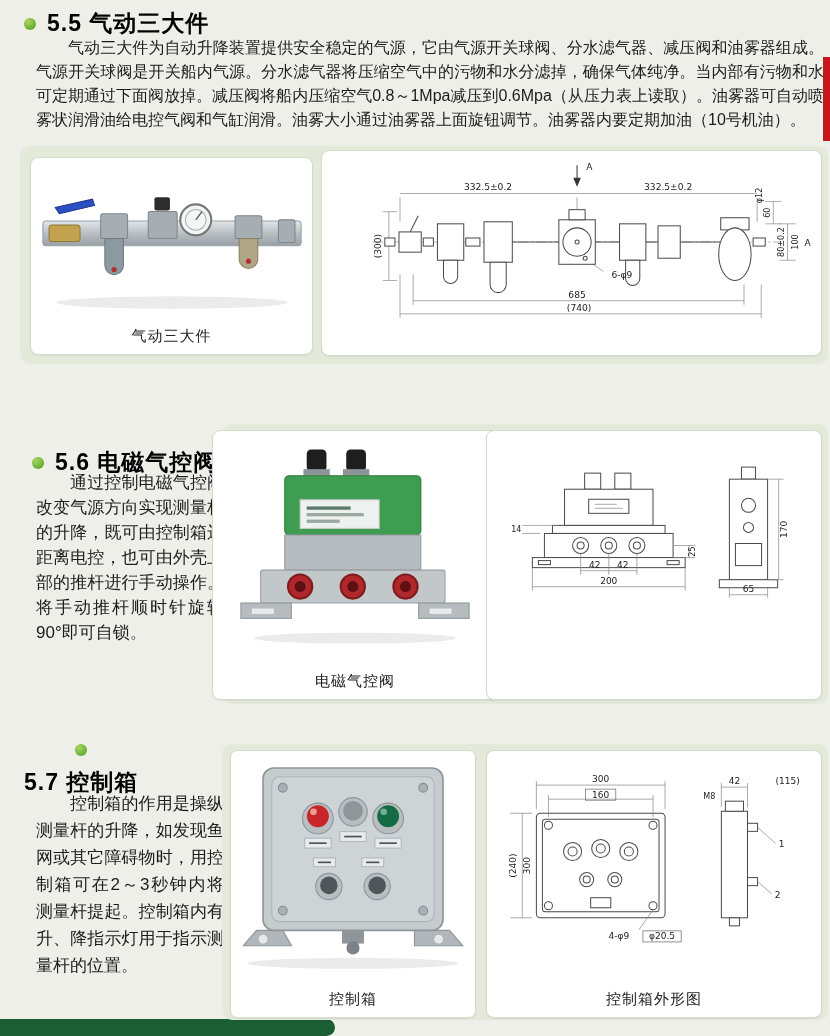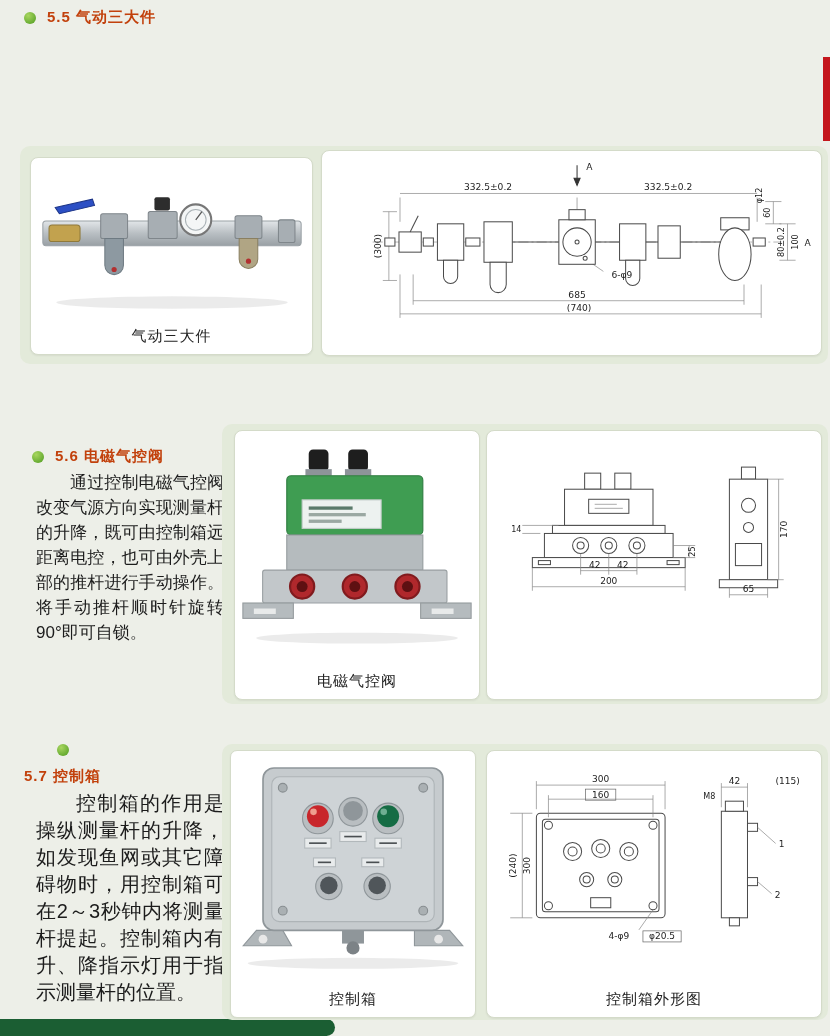--- a/index.html
+++ b/index.html
@@ -8,40 +8,40 @@
     background:#edefe8;
     font-family:"Liberation Sans","DejaVu Sans",sans-serif;
     color:#1c1c1c;
   }
   .edge-strip { position:absolute; left:823px; top:57px; width:7px; height:84px; background:#c4161c; }
   .footer-bar { position:absolute; left:0; bottom:0; width:335px; height:17px; background:#1b5e33; border-radius:0 9px 9px 0; }
 
   .sec-head { position:absolute; display:flex; align-items:center; gap:11px; }
   .dot { width:12px; height:12px; border-radius:50%;
          background:radial-gradient(circle at 35% 30%, #a8d65f, #4d9a1f); flex:0 0 auto; }
-  .sec-title { font-size:15px; font-weight:bold; color:#c2410c; letter-spacing:1px; white-space:nowrap; }
+  .sec-title { font-size:23px; font-weight:bold; color:#000000; letter-spacing:1px; white-space:nowrap; }
   .head1 { left:24px; top:8px; }
   .head2 { left:32px; top:424px;margin-top:23px; }
   .head3 { left:24px; top:744px;flex-direction:column; }
 
   .body-text { position:absolute; text-align:justify; text-indent:2em; margin:0; }
   .body1 { left:36px; top:36px; width:788px; font-size:16px; line-height:24px; }
   .body2 { left:36px; top:470px; width:188px; font-size:17px; line-height:25px; }
-  .body3 { left:36px; top:790px; width:188px; font-size:20px; line-height:27px; }
+  .body3 { left:36px; top:790px; width:188px; font-size:17px; line-height:27px; }
 
   .panel { position:absolute; background:#e3eada; border-radius:10px; }
   .panel1 { left:20px; top:146px; width:808px; height:218px; }
   .panel2 { left:222px; top:424px; width:606px; height:280px; }
   .panel3 { left:222px; top:744px; width:606px; height:276px; }
 
   .fig-box { position:absolute; background:#ffffff; border:1px solid #d4dbc9; border-radius:8px;
              box-shadow:0 1px 2px rgba(0,0,0,0.06); overflow:hidden; }
   .photo1 { left:30px;  top:157px; width:281px; height:196px; }
   .draw1  { left:321px; top:150px; width:499px; height:204px; }
-  .photo2 { left:234px; top:430px; width:244px; height:268px; }
+  .photo2 { left:212px; top:430px; width:244px; height:268px;padding-left:40px; }
   .draw2  { left:486px; top:430px; width:334px; height:268px; }
   .photo3 { left:230px; top:750px; width:244px; height:266px;border-radius:7px; }
   .draw3  { left:486px; top:750px; width:334px; height:266px; }
 
   .caption { position:absolute; bottom:8px; left:0; right:0; text-align:center;
              font-size:15px; color:#222; letter-spacing:1px;margin-top:22px; }
   .fig-svg { position:absolute; left:50%; transform:translateX(-50%); }
   .dim { font-size:9px; fill:#222; font-family:"DejaVu Sans",sans-serif; }
   .dim-sm { font-size:8px; fill:#222; font-family:"DejaVu Sans",sans-serif; }
 </style>
@@ -50,20 +50,21 @@
 
 <div class="page">
 
   <div class="edge-strip"></div>
   <div class="footer-bar"></div>
 
   <div class="sec-head head1">
     <span class="dot"></span>
     <span class="sec-title">5.5 气动三大件</span>
   </div>
+  <p class="body-text body1">气动三大件为自动升降装置提供安全稳定的气源，它由气源开关球阀、分水滤气器、减压阀和油雾器组成。气源开关球阀是开关船内气源。分水滤气器将压缩空气中的污物和水分滤掉，确保气体纯净。当内部有污物和水可定期通过下面阀放掉。减压阀将船内压缩空气0.8～1Mpa减压到0.6Mpa（从压力表上读取）。油雾器可自动喷雾状润滑油给电控气阀和气缸润滑。油雾大小通过油雾器上面旋钮调节。油雾器内要定期加油（10号机油）。</p>
 
   <div class="panel panel1"></div>
 
   <div class="fig-box photo1">
     <svg class="fig-svg" style="top:4px" width="279" height="155" viewBox="0 0 270 150">
       <defs>
         <linearGradient id="metal1" x1="0" y1="0" x2="0" y2="1">
           <stop offset="0" stop-color="#e2e6e9"></stop>
             <stop offset="0.5" stop-color="#b9bfc3"></stop>
             <stop offset="1" stop-color="#99a0a5"></stop>

